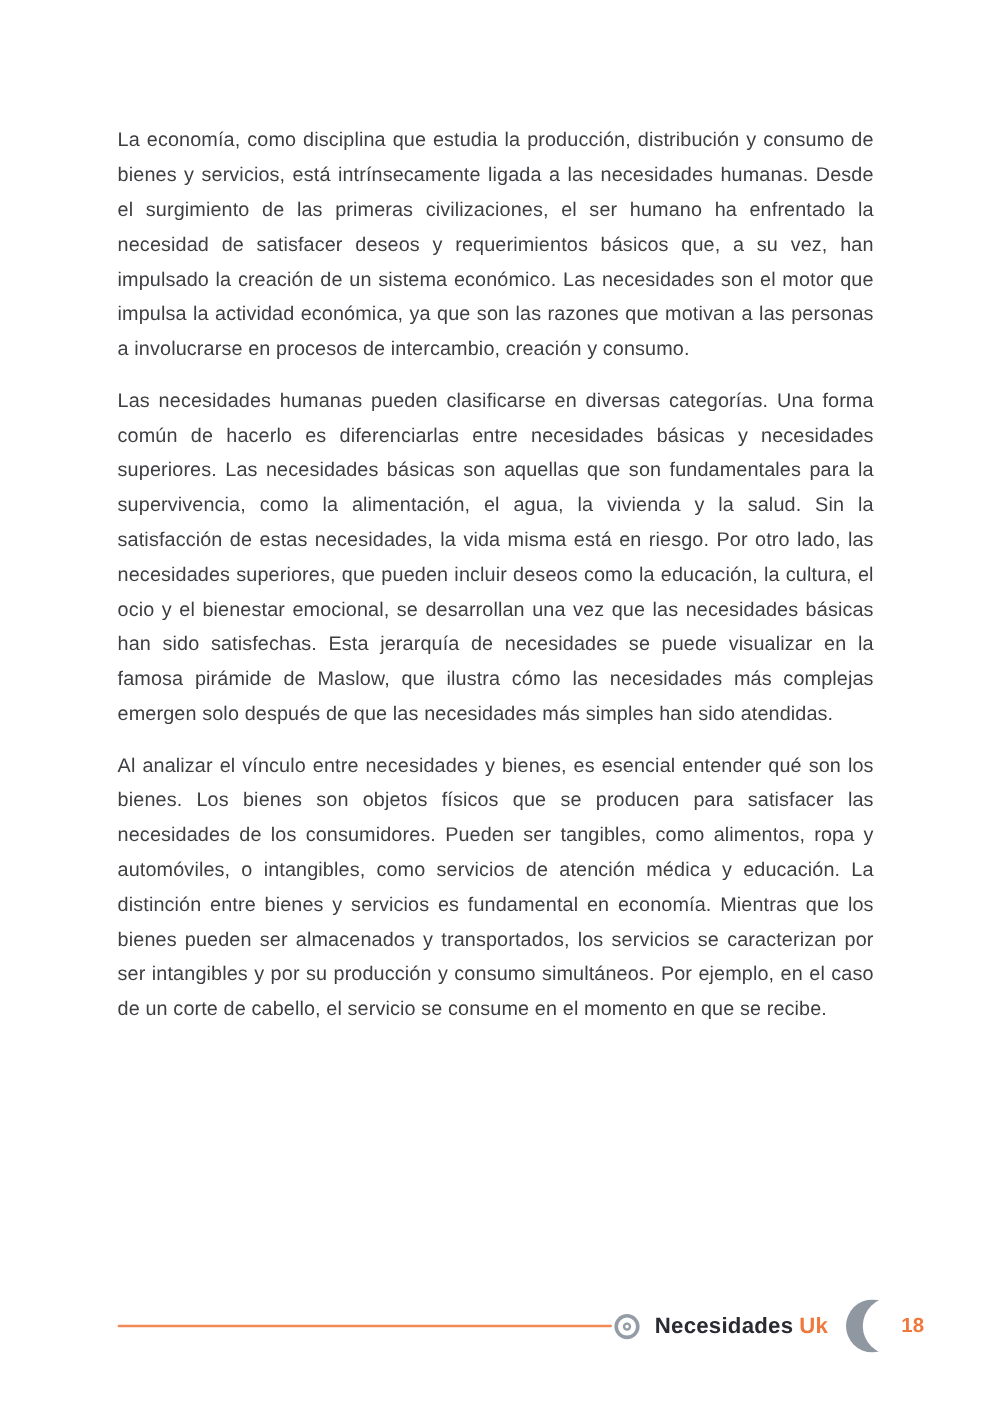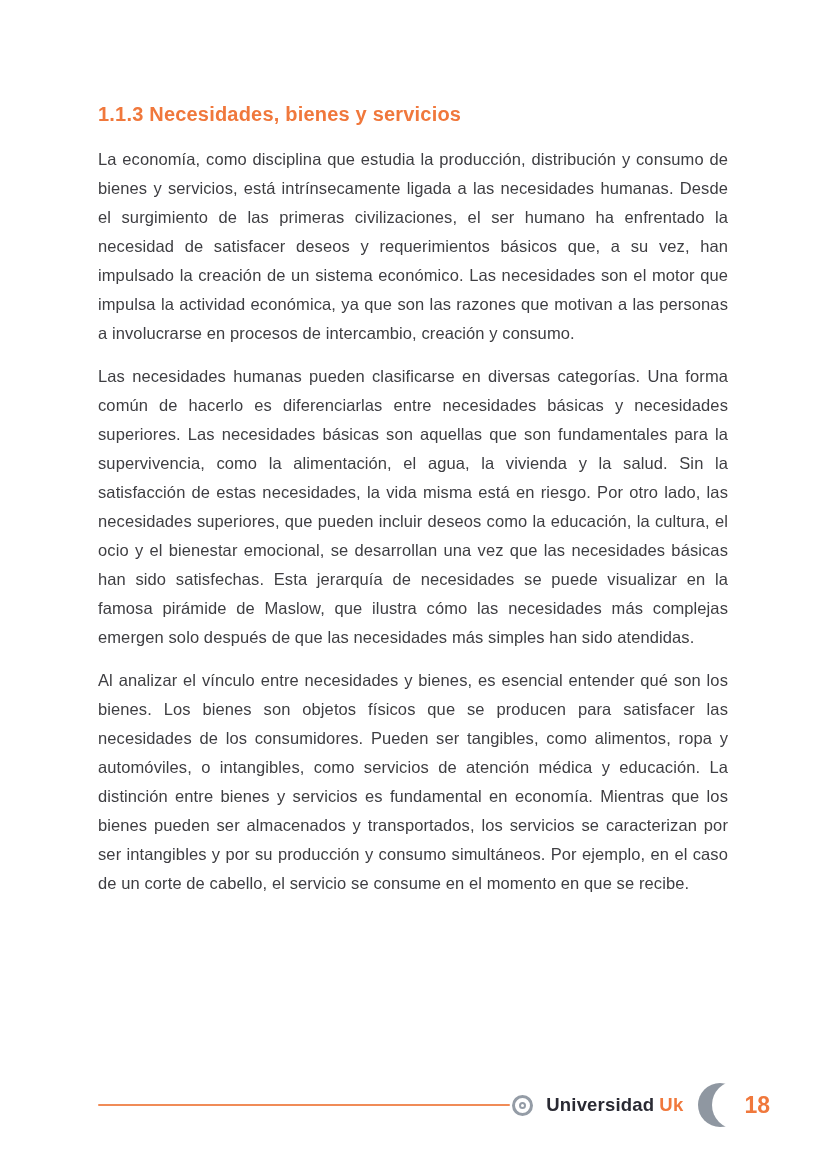--- a/index.html
+++ b/index.html
@@ -78,48 +78,47 @@
   }
   .brand-name { color: #2A2A33; }
   .brand-suffix { color: #F0783C; margin-left: 5px; margin-top: 46px; }
   .crescent-icon {
     margin-left: 15px;
     flex: 0 0 auto;
     display: block;
   }
   .page-number {
     margin-left: 16px;
-    font-size: 23px;
+    font-size: 17px;
     font-weight: 600;
     color: #F0783C;
     flex: 0 0 auto;
   }
 </style>
 </head>
 <body>
 
 <div class="content">
-  <h1 class="section-heading">1.1.3 Necesidades, bienes y servicios</h1>
 
   <p class="body-paragraph">La economía, como disciplina que estudia la producción, distribución y consumo de bienes y servicios, está intrínsecamente ligada a las necesidades humanas. Desde el surgimiento de las primeras civilizaciones, el ser humano ha enfrentado la necesidad de satisfacer deseos y requerimientos básicos que, a su vez, han impulsado la creación de un sistema económico. Las necesidades son el motor que impulsa la actividad económica, ya que son las razones que motivan a las personas a involucrarse en procesos de intercambio, creación y consumo.</p>
 
   <p class="body-paragraph">Las necesidades humanas pueden clasificarse en diversas categorías. Una forma común de hacerlo es diferenciarlas entre necesidades básicas y necesidades superiores. Las necesidades básicas son aquellas que son fundamentales para la supervivencia, como la alimentación, el agua, la vivienda y la salud. Sin la satisfacción de estas necesidades, la vida misma está en riesgo. Por otro lado, las necesidades superiores, que pueden incluir deseos como la educación, la cultura, el ocio y el bienestar emocional, se desarrollan una vez que las necesidades básicas han sido satisfechas. Esta jerarquía de necesidades se puede visualizar en la famosa pirámide de Maslow, que ilustra cómo las necesidades más complejas emergen solo después de que las necesidades más simples han sido atendidas.</p>
 
   <p class="body-paragraph">Al analizar el vínculo entre necesidades y bienes, es esencial entender qué son los bienes. Los bienes son objetos físicos que se producen para satisfacer las necesidades de los consumidores. Pueden ser tangibles, como alimentos, ropa y automóviles, o intangibles, como servicios de atención médica y educación. La distinción entre bienes y servicios es fundamental en economía. Mientras que los bienes pueden ser almacenados y transportados, los servicios se caracterizan por ser intangibles y por su producción y consumo simultáneos. Por ejemplo, en el caso de un corte de cabello, el servicio se consume en el momento en que se recibe.</p>
 </div>
 
 <div class="page-footer">
   <div class="footer-divider-line"></div>
 
   <div class="bullseye-icon">
     <div class="bullseye-inner"></div>
   </div>
 
   <div class="brand-logo">
-    <span class="brand-name">Universidad</span><span class="brand-suffix">Uk</span>
+    <span class="brand-name">Necesidades</span><span class="brand-suffix">Uk</span>
   </div>
 
   <svg class="crescent-icon" width="30" height="44" viewBox="0 0 30 44" aria-hidden="true">
     <defs>
       <mask id="crescent-mask">
         <rect x="-10" y="-10" width="80" height="64" fill="white"></rect>
         <circle cx="38" cy="22" r="24" fill="black"></circle>
       </mask>
     </defs>
     <circle cx="22" cy="22" r="22" fill="#8F97A1" mask="url(#crescent-mask)"></circle>

